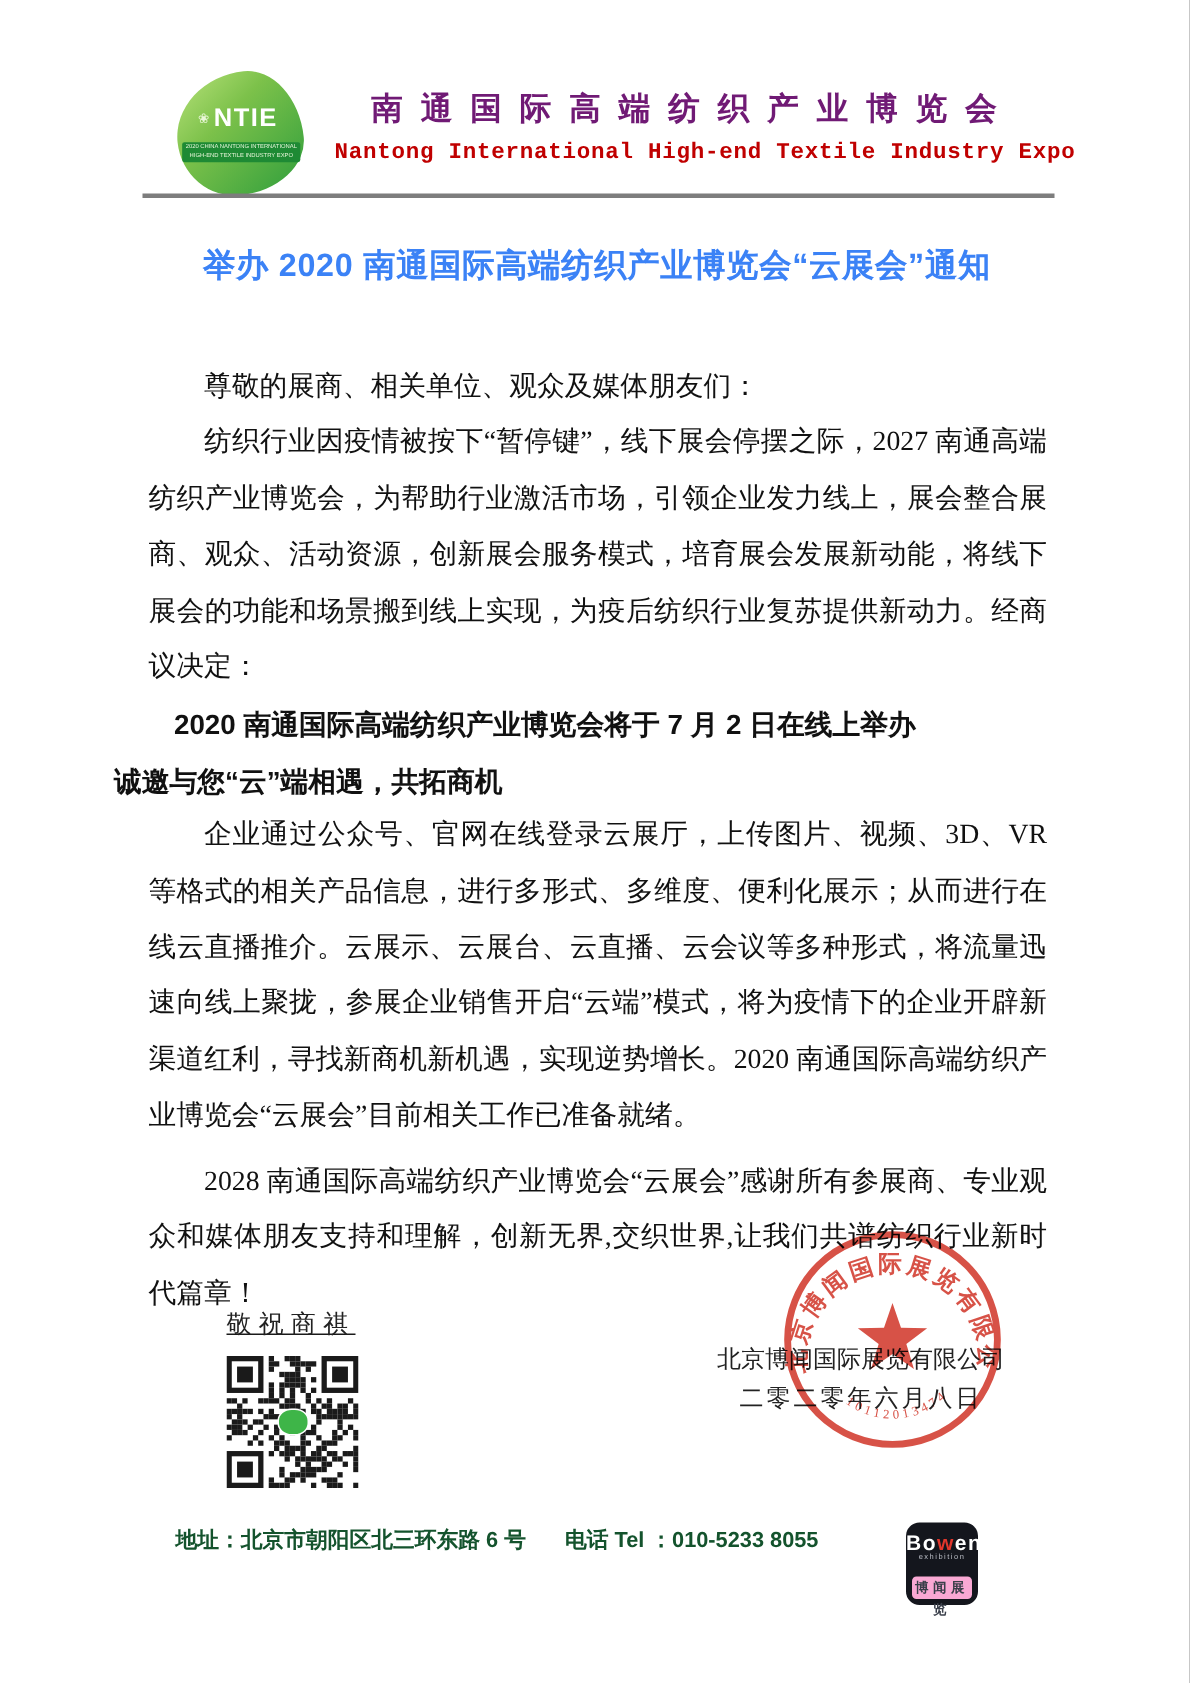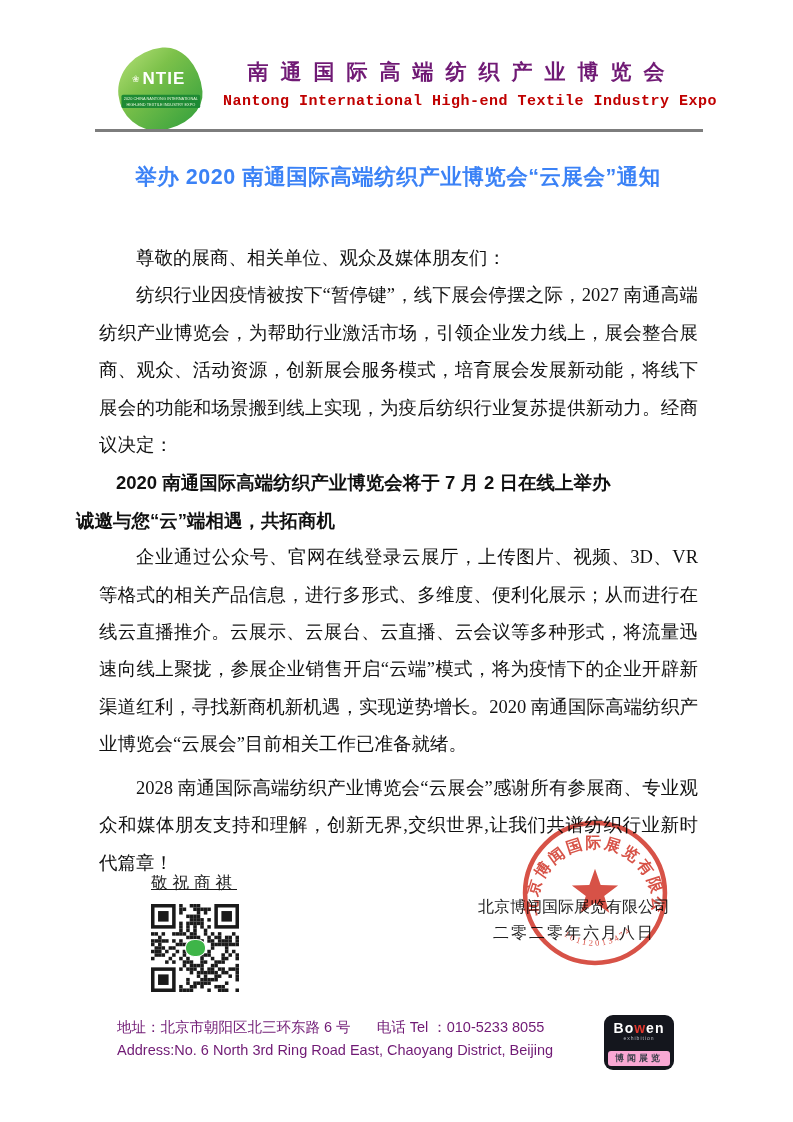--- a/index.html
+++ b/index.html
@@ -68,23 +68,23 @@
     background:#3eb548; border:1.5px solid #ffffff; border-radius:45%;
   }
   
   .signature { position:absolute; right:123px; top:894px; text-align:center;
     font-size:16px; line-height:26px; color:#222; white-space:nowrap; }
   .signature .sig-date { letter-spacing:2px; }
   .stamp { position:absolute; left:520px; top:818px; width:150px; height:150px;
     opacity:0.88; mix-blend-mode:multiply; }
   
   .footer-text { position:absolute; left:117px; top:1016px;
-    font-family:"Liberation Sans", sans-serif; font-size:14.5px; color:#701a75; line-height:23px; }
+    font-family:"Liberation Sans", sans-serif; font-size:14.5px; color:#14532d; line-height:23px;font-weight:bold; }
   .footer-phone { margin-left:26px; }
-  .bowen { position:absolute; left:604px; top:1015px; width:70px; height:55px;
+  .bowen { position:absolute; left:604px; top:1015px; width:48px; height:55px;
     background:#14161d; border-radius:9px; padding-top:6px; text-align:center; }
   .bowen-name { color:#ffffff; font-family:"Liberation Sans", sans-serif;
     font-weight:bold; font-size:14px; letter-spacing:1px; line-height:14px; }
   .bowen-name .red-w { color:#e0362c; }
   .bowen-sub { color:#b9bcc4; font-family:"Liberation Sans", sans-serif;
     font-size:5px; letter-spacing:1px; line-height:7px; }
   .bowen-strip { position:absolute; left:4px; right:4px; bottom:4px; height:15px;
     background:#f9a8d4; border-radius:3px;
     font-size:9px; letter-spacing:3px; color:#3a3f4a; line-height:15px; text-align:center;
     font-family:"Liberation Sans", sans-serif; font-weight:bold; }
@@ -370,21 +370,20 @@
     </text>
     <text font-size="8.5" fill="#d23a2d" letter-spacing="2.5">
       <textPath href="#seal-arc-bottom" startOffset="8">101120134746</textPath>
     </text>
   </svg>
 
   <div class="footer-text">
     <div>
       <span>地址：北京市朝阳区北三环东路 6 号</span><span class="footer-phone">电话 Tel ：010-5233 8055</span>
     </div>
-    <div>Address:No. 6 North 3rd Ring Road East, Chaoyang District, Beijing</div>
   </div>
 
   <div class="bowen">
     <div class="bowen-name"><span>Bo</span><span class="red-w">w</span><span>en</span></div>
     <div class="bowen-sub">exhibition</div>
     <div class="bowen-strip">博闻展览</div>
   </div>
 
 </div>
 

